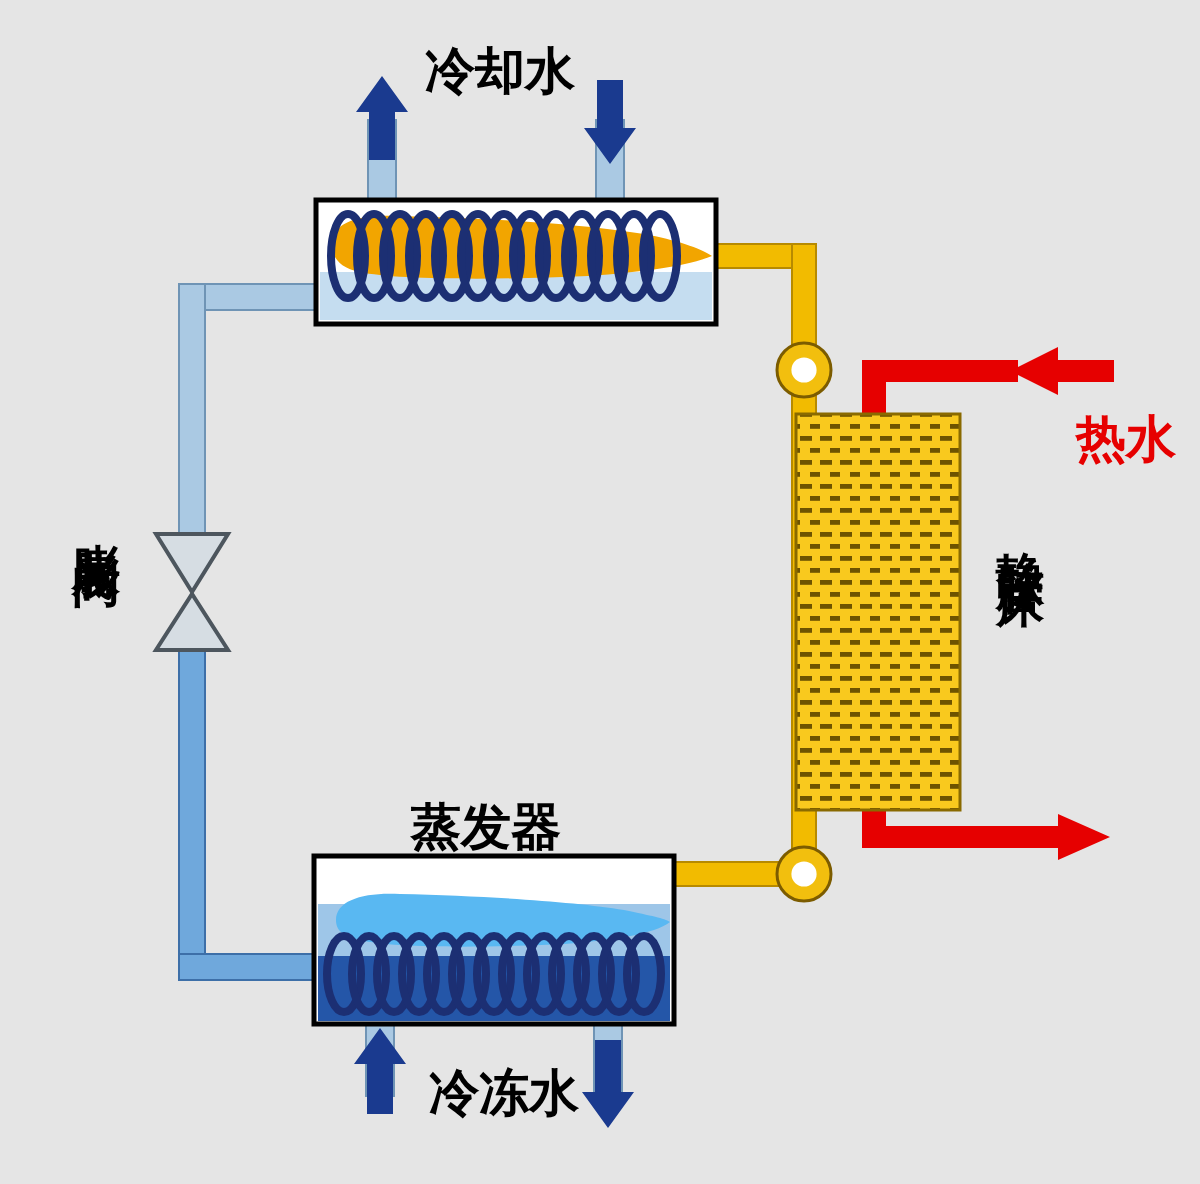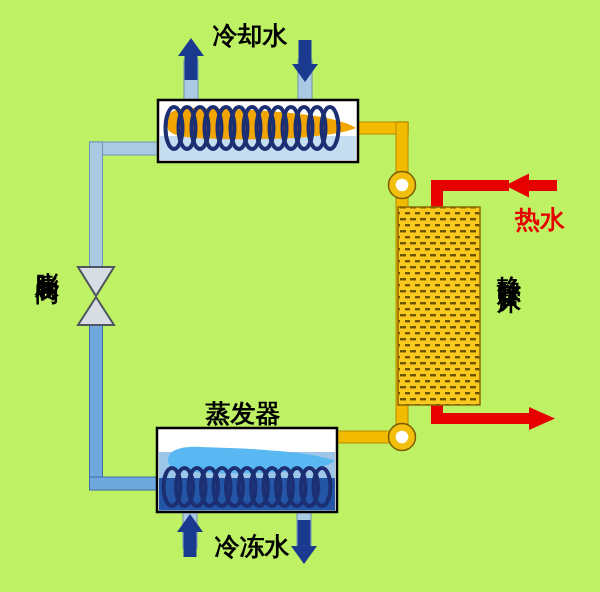--- a/index.html
+++ b/index.html
@@ -1,19 +1,19 @@
 <!DOCTYPE html>
 <html><head>
 <meta charset="utf-8">
 <style>
   html,body{margin:0;padding:0;background:#ffffff;}
   .canvas{
     position:relative;
     width:600px;height:592px;
-    background:#bef264;
+    background:#e5e5e5;
     font-family:"Liberation Sans", sans-serif;
     overflow:hidden;
   }
   .canvas svg{position:absolute;left:0;top:0;}
   .h-label{
     position:absolute;
     font-weight:bold;
     font-size:25px;
     color:#000000;
     text-align:center;
@@ -146,17 +146,17 @@
 
   <div class="h-label" style="left:200px;top:19px;width:100px;">冷却水</div>
 
 
   <div class="v-label" style="left:31px;top:252px;">膨胀阀</div>
 
   <div class="h-label" style="left:202px;top:530px;width:100px;">冷冻水</div>
 
   <div class="h-label" style="left:198px;top:397px;width:90px;">蒸发器</div>
 
-  <div class="h-label hot" style="left:515px;top:203px;width:50px;text-align:center;">热水</div>
+  <div class="h-label hot" style="left:538px;top:203px;width:50px;text-align:center;">热水</div>
 
   <div class="v-label" style="left:493px;top:257px;">静脉管床</div>
 
 </div>
 
 </body></html>

